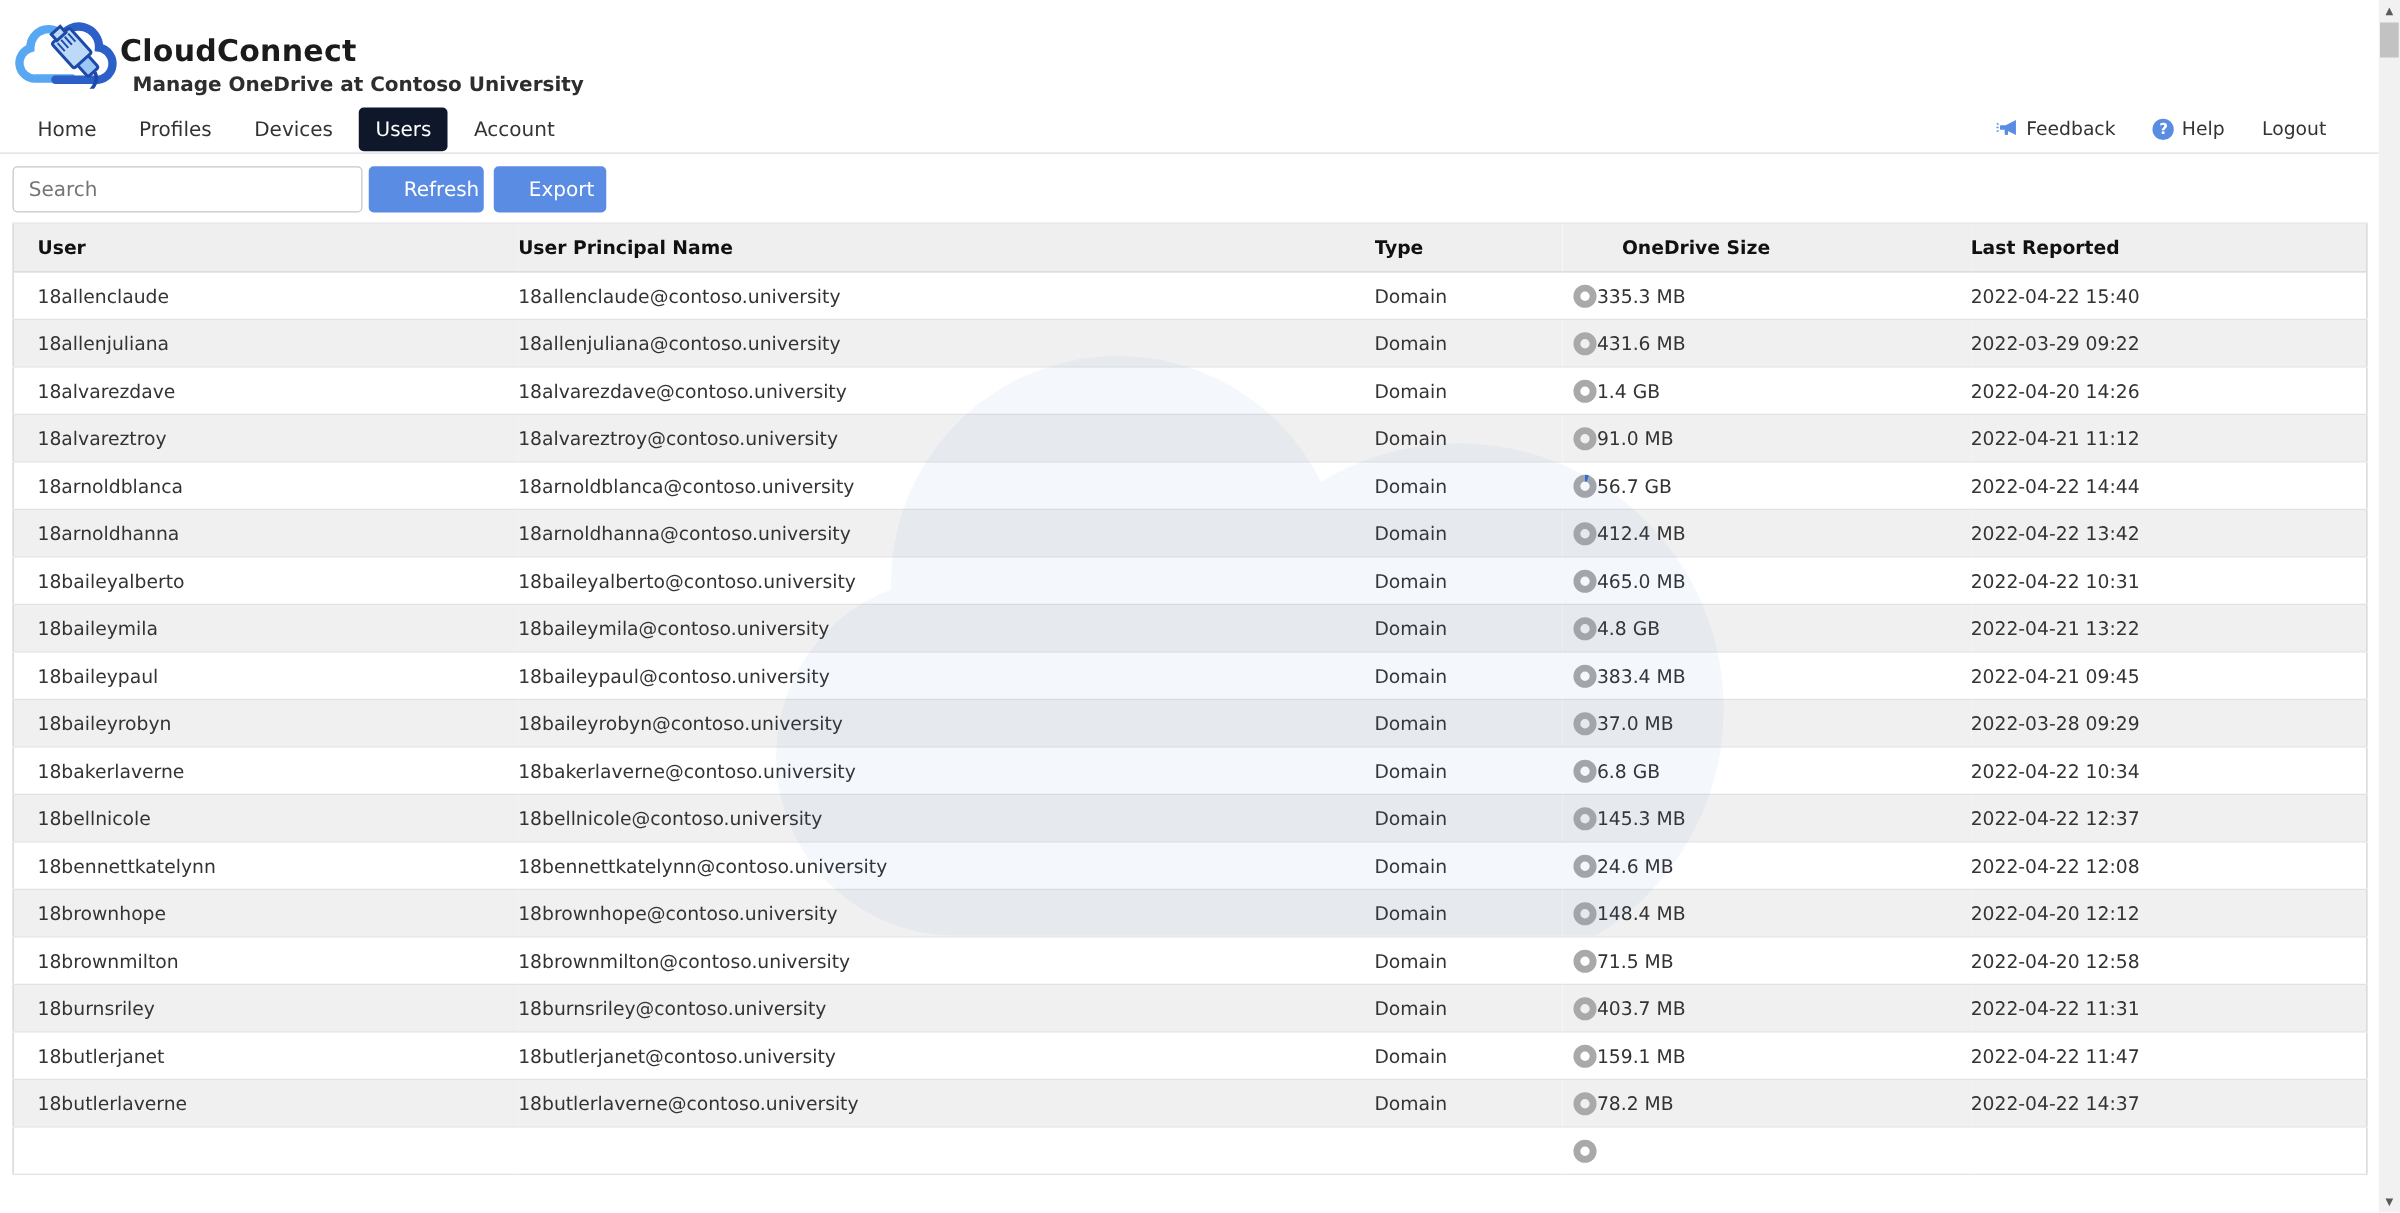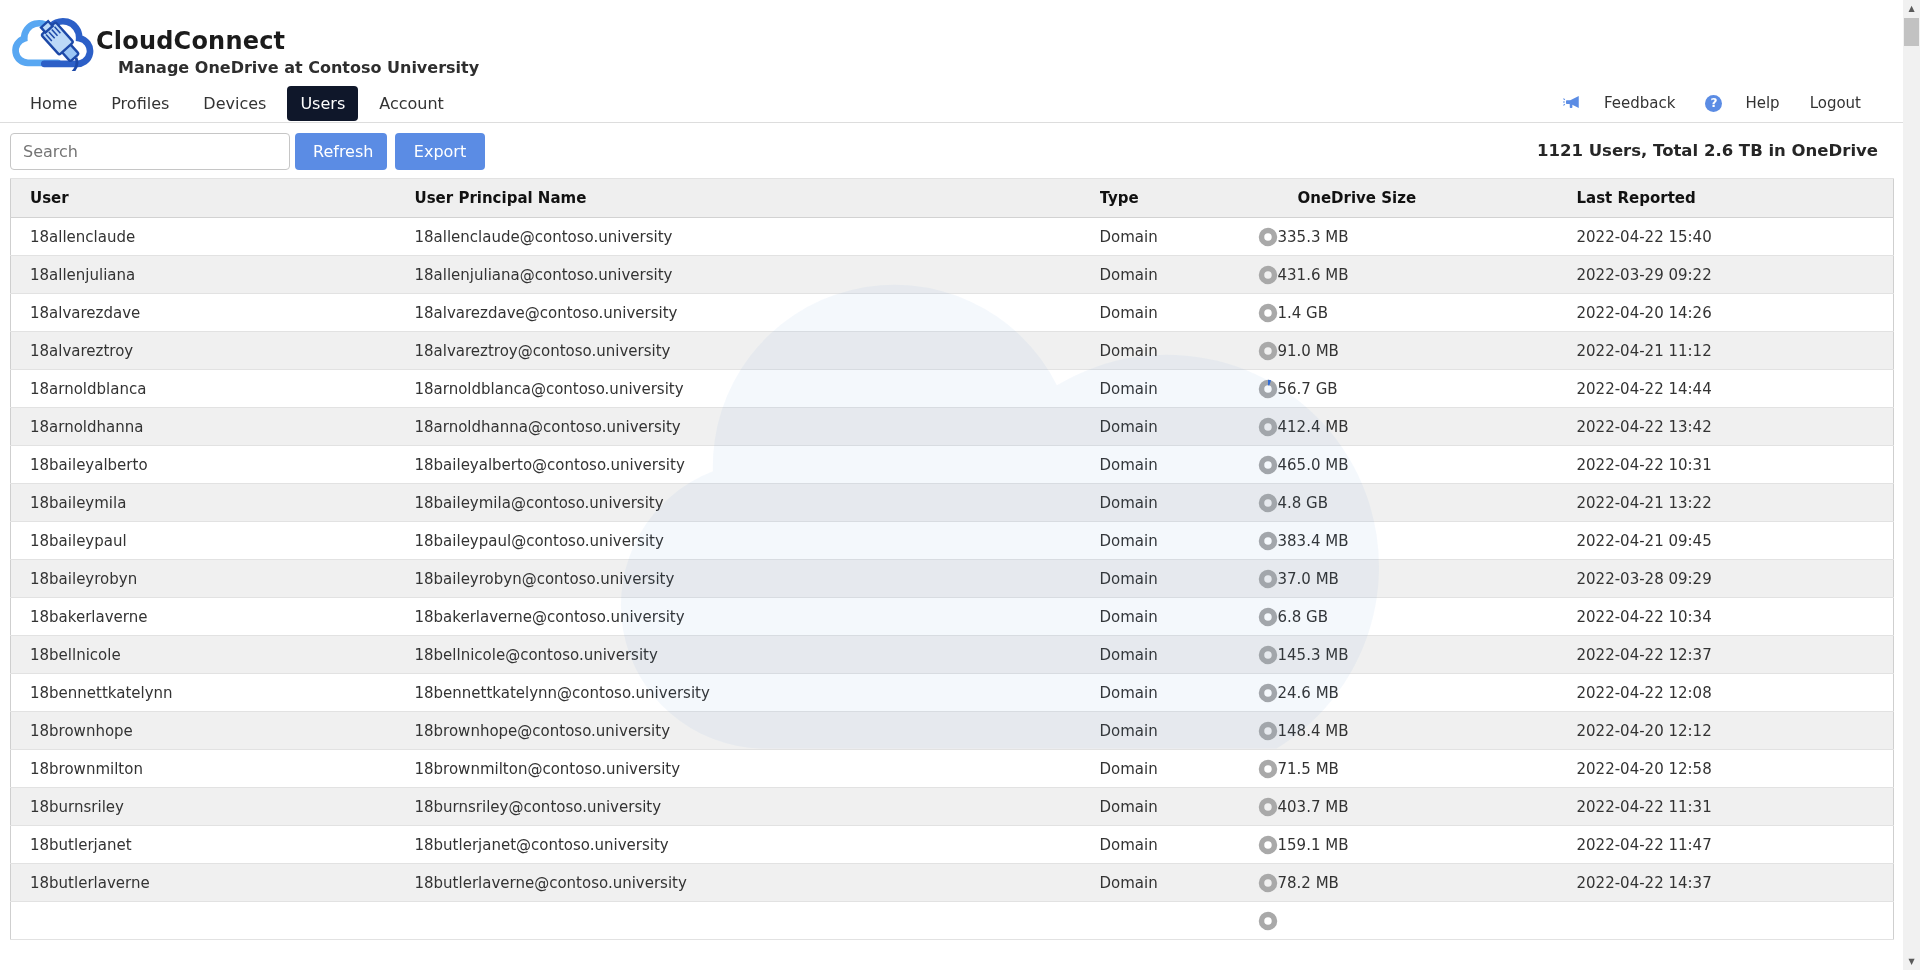--- a/index.html
+++ b/index.html
@@ -5,36 +5,36 @@
   * { margin:0; padding:0; box-sizing:border-box; }
   html,body { width:1920px; height:970px; overflow:hidden; background:#fff;
     font-family:"DejaVu Sans", sans-serif; color:#333; }
   body { position:relative; }
 
   
   .topbar { height:84px; position:relative; }
   .logo { position:absolute; left:8px; top:5px; }
   .brand-text { position:absolute; left:96px; top:27px; }
   .brand-title { font-size:24px; font-weight:bold; color:#1b1b1b; letter-spacing:.2px; }
-  .brand-tagline { font-size:16px; font-weight:bold; color:#2e2e2e; margin-left:22px; margin-top:3px; }
+  .brand-tagline { font-size:16px; font-weight:bold; color:#2e2e2e; margin-left:10px; margin-top:3px; }
 
   
   .navbar { height:39px; border-bottom:1px solid #ddd; display:flex; align-items:center; position:relative; width:1903px; }
   .nav-left { display:flex; align-items:center; padding-left:17px; }
   .nav-item { font-size:16px; color:#333; text-decoration:none; padding:8px 13px; margin-right:8px; border-radius:4px; cursor:pointer; }
   .nav-item.active { background:#0f172a; color:#fff; }
   .nav-right { position:absolute; right:42px; top:0; height:38px; display:flex; align-items:center; gap:30px; }
-  .nav-right a { font-size:15px; color:#333; text-decoration:none; display:flex; align-items:center; gap:23px; cursor:pointer; }
+  .nav-right a { font-size:15px; color:#333; text-decoration:none; display:flex; align-items:center; gap:6px; cursor:pointer; }
   .help-badge { width:17px; height:17px; border-radius:50%; background:#5b8ce4; color:#fff; font-size:12px; font-weight:bold; display:inline-flex; align-items:center; justify-content:center; }
 
   
   .toolbar { height:55px; position:relative; }
   .search-input { position:absolute; left:10px; top:10px; width:280px; height:37px; border:1px solid #c6c6c6; border-radius:4px; font-size:16px; padding:0 12px; color:#333; outline:none; font-family:"DejaVu Sans", sans-serif; }
   .search-input::placeholder { color:#757575; }
-  .btn { position:absolute; top:10px; height:37px; border:none; border-radius:4px; background:#5b8ce4; color:#fff; font-size:16px; padding:0 18px; cursor:pointer; font-family:"DejaVu Sans", sans-serif; }
+  .btn { position:absolute; top:10px; height:37px; border:none; border-radius:4px; background:#5b8ce4; color:#fff; font-size:16px; padding:0 28px; cursor:pointer; font-family:"DejaVu Sans", sans-serif; }
   .btn-refresh { left:295px; width:92px; }
   .btn-export { left:395px; width:90px; }
   .summary { position:absolute; right:42px; top:0; height:55px; display:flex; align-items:center; font-size:16.5px; font-weight:bold; color:#262626; }
 
   
   .table-wrap { margin-left:10px; width:1883px; }
   table { width:1883px; border-collapse:collapse; table-layout:fixed; font-size:15px; }
   table, th, td { border:1px solid #e2e2e2; }
   table { border:1px solid #cfcfcf; }
   th { height:39px; text-align:left; font-weight:bold; color:#111; background:#efefef; border-bottom:1px solid #d2d2d2; }
@@ -112,21 +112,20 @@
     <a>
       <span>Logout</span>
     </a>
   </div>
 </div>
 
 <div class="toolbar">
   <input class="search-input" type="text" placeholder="Search" style="">
   <button class="btn btn-refresh">Refresh</button>
   <button class="btn btn-export">Export</button>
-  <div class="summary">1121 Users, Total 2.6 TB in OneDrive</div>
 </div>
 
 <div class="table-wrap">
   <table>
     <colgroup>
       <col style="width:404px">
         <col style="width:685px">
         <col style="width:150px">
       <col style="width:327px">
         <col style="width:317px">

